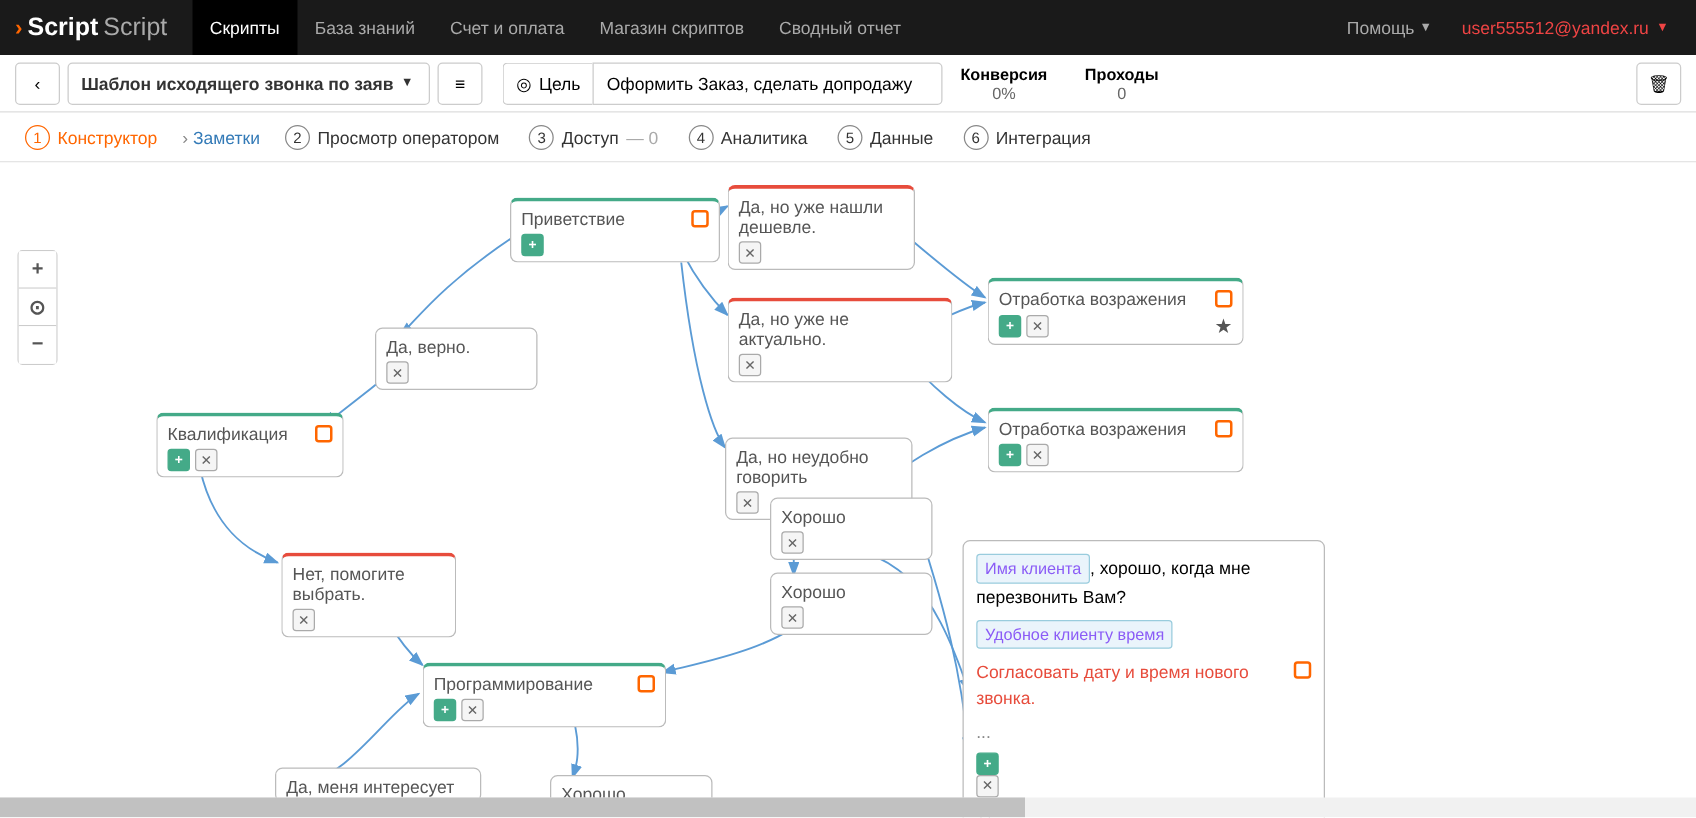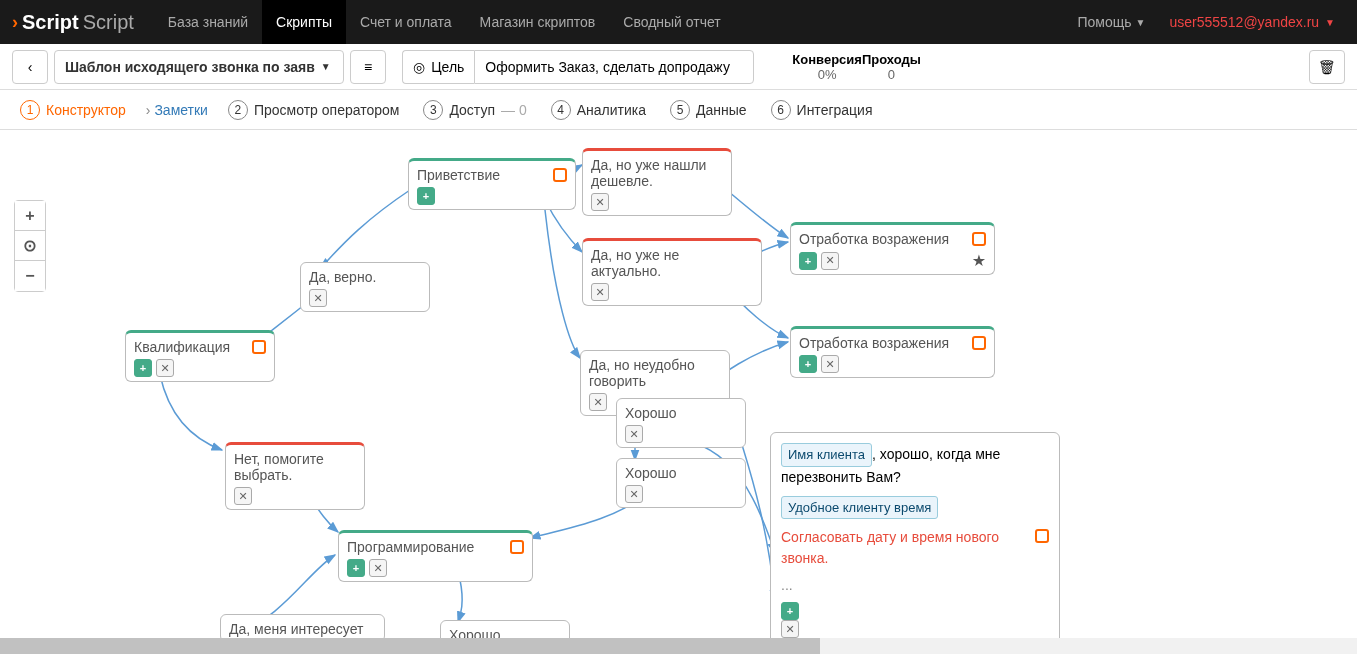--- a/index.html
+++ b/index.html
@@ -12,21 +12,21 @@
 .nav-item.active{background:#000;color:#fff}
 .nav-right{margin-left:auto;display:flex;align-items:center}
 .user{color:#ef4444;padding:0 10px;display:flex;align-items:center;gap:6px}
 .toolbar{height:46px;border-bottom:1px solid #ddd;display:flex;align-items:center;padding:6px 12px;gap:6px}
 .btn{border:1px solid #ccc;background:#fff;height:34px;border-radius:4px;padding:0 10px;display:flex;align-items:center;cursor:pointer;font-size:14px;gap:6px}
 .btn.icon{width:36px;justify-content:center;padding:0}
 .template-sel{min-width:290px;font-weight:700;color:#333;justify-content:flex-start}
 .goal-group{display:flex;margin-left:10px}
 .goal-btn{border:1px solid #ccc;border-right:none;border-radius:4px 0 0 4px;height:34px;display:flex;align-items:center;padding:0 10px;gap:6px;font-size:14px}
 .goal-input{border:1px solid #ccc;border-radius:0 4px 4px 0;height:34px;padding:0 10px;width:280px;font-size:14px}
-.stats{display:flex;margin-left:32px}
+.stats{display:flex;gap:30px;margin-left:8px}
 .stat{text-align:center;font-size:13px}
 .stat .lbl{font-weight:700}
 .stat .val{color:#666}
 .trash{margin-left:auto}
 .tabs{height:40px;border-bottom:1px solid #ddd;display:flex;align-items:center;padding:0 12px;gap:8px;font-size:14px}
 .tab{display:flex;align-items:center;gap:6px;padding:0 8px;cursor:pointer;color:#333}
 .tab.active{color:#ff6600}
 .tab .num{display:inline-flex;width:20px;height:20px;border:1px solid #888;border-radius:50%;align-items:center;justify-content:center;font-size:12px}
 .tab.active .num{border-color:#ff6600;color:#ff6600}
 .tab .suffix{color:#aaa}
@@ -39,37 +39,37 @@
 .node{position:absolute;background:#fff;border:1px solid #bbb;border-radius:6px;padding:6px 8px 4px;font-size:14px;color:#555;min-width:130px}
 .node.main{border-top:3px solid #4a8}
 .node.red{border-top:3px solid #e74c3c}
 .node .title{display:flex;align-items:center;justify-content:space-between;gap:8px}
 .node .sq{width:14px;height:14px;border:2px solid #ff6600;border-radius:3px;flex-shrink:0}
 .node .controls{display:flex;gap:4px;margin-top:4px;align-items:center}
 .ic{width:18px;height:18px;border:1px solid #aaa;border-radius:3px;display:flex;align-items:center;justify-content:center;font-size:11px;color:#666;background:#f5f5f5;cursor:pointer}
 .ic.plus{background:#4a8;color:#fff;border-color:#4a8;font-weight:700}
 .star{color:#555;font-size:16px;margin-left:auto}
 .detail{position:absolute;background:#fff;border:1px solid #bbb;border-radius:6px;padding:10px;font-size:14px;width:290px;line-height:1.5}
-.tag{display:inline-block;border:1px solid #9cd;background:#eaf4fb;color:#0c4a6e;border-radius:3px;padding:1px 6px;font-size:13px;cursor:pointer}
+.tag{display:inline-block;border:1px solid #9cd;background:#eaf4fb;color:#8b5cf6;border-radius:3px;padding:1px 6px;font-size:13px;cursor:pointer}
 .detail .redtxt{color:#e74c3c}
 svg.edges{position:absolute;left:0;top:0;pointer-events:none}
 .hscroll{position:absolute;bottom:0;left:0;right:0;height:16px;background:#f1f1f1}
 .hscroll .thumb{height:100%;background:#c1c1c1;width:820px}
 </style>
 </head>
 <body>
 
 <div class="topnav">
   <div class="logo">
       <span class="chev">›</span>
       <span>Script</span>
       <span class="light">Script</span>
     </div>
+  <div class="nav-item active">Скрипты</div>
   <div class="nav-item">База знаний</div>
-  <div class="nav-item active">Скрипты</div>
   <div class="nav-item">Счет и оплата</div>
   <div class="nav-item">Магазин скриптов</div>
   <div class="nav-item">Сводный отчет</div>
   <div class="nav-right">
     <div class="nav-item">
         <span>Помощь</span> 
         <span style="font-size:10px;margin-left:4px">▼</span>
       </div>
     <div class="user">
         <span>user555512@yandex.ru</span>

